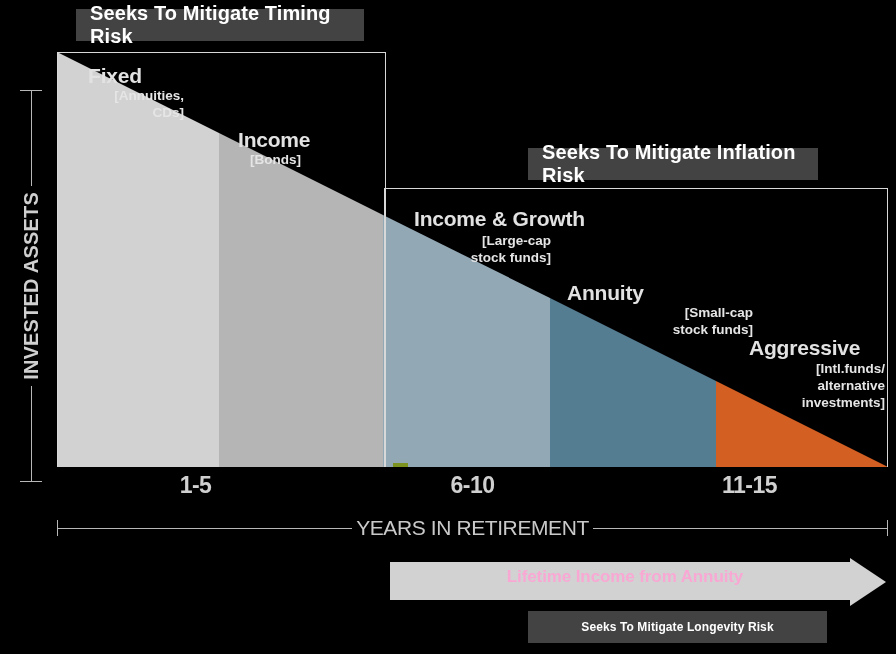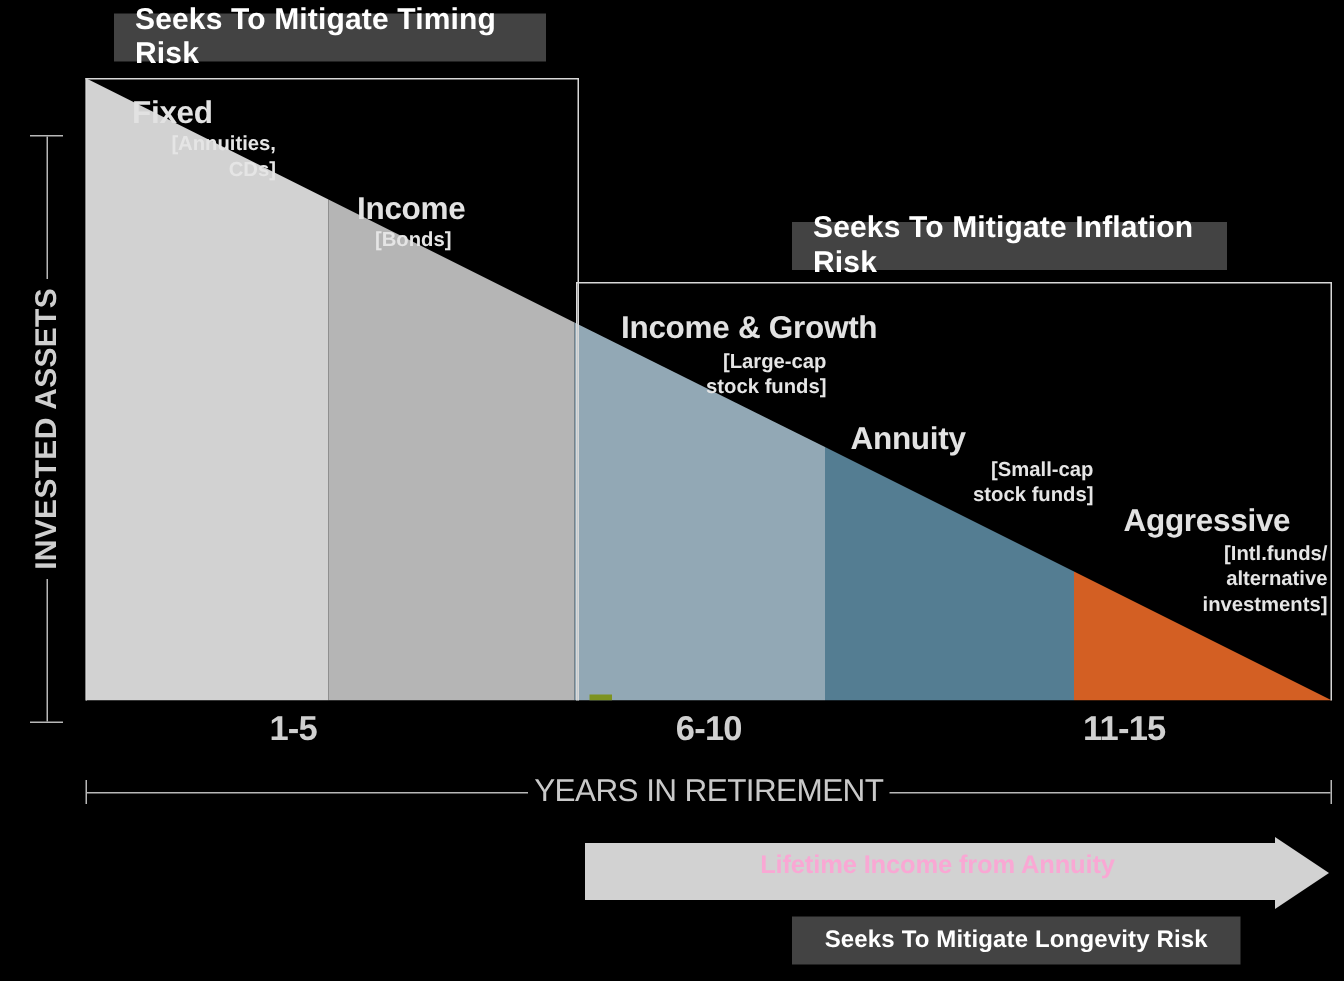--- a/index.html
+++ b/index.html
@@ -44,21 +44,21 @@
     font-size:20px;
     letter-spacing:.1px;
     display:flex;
     align-items:center;
     justify-content:center;
     box-sizing:border-box;
     padding:0 14px;
   }
   #banner-timing   { left:76px;  top:9px;   width:288px; height:32px; }
   #banner-inflation{ left:528px; top:148px; width:290px; height:32px; }
-  #banner-longevity{ left:528px; top:611px; width:299px; height:32px; font-size:16px;}
+  #banner-longevity{ left:528px; top:611px; width:299px; height:32px; font-size:12px;}
 
   
   .seg-label{
     position:absolute;
     color:#e2e2e2;
     font-weight:bold;
     font-size:21px;
     white-space:nowrap;
     letter-spacing:-.2px;
     margin-left:16px;
@@ -72,21 +72,21 @@
     text-align:right;
     white-space:nowrap;
   }
   #lbl-fixed        { left:72px;  top:64px;  }
   #sub-fixed        { left:72px;  top:87px;  width:112px; }
   #lbl-income       { left:222px; top:128px; }
   #sub-income       { left:206px; top:151px; width:95px; }
   #lbl-incomegrowth { left:398px; top:207px; }
   #sub-incomegrowth { left:398px; top:232px; width:153px; }
   #lbl-growth       { left:551px; top:281px; }
-  #sub-growth       { left:567px; top:304px; width:162px; }
+  #sub-growth       { left:551px; top:304px; width:162px;padding-left:40px; }
   #lbl-aggressive   { left:733px; top:336px; }
   #sub-aggressive   { left:715px; top:360px; width:170px; }
 
   
   #year-row{
     position:absolute;
     left:57px;
     top:472px;
     width:831px;
     height:28px;

